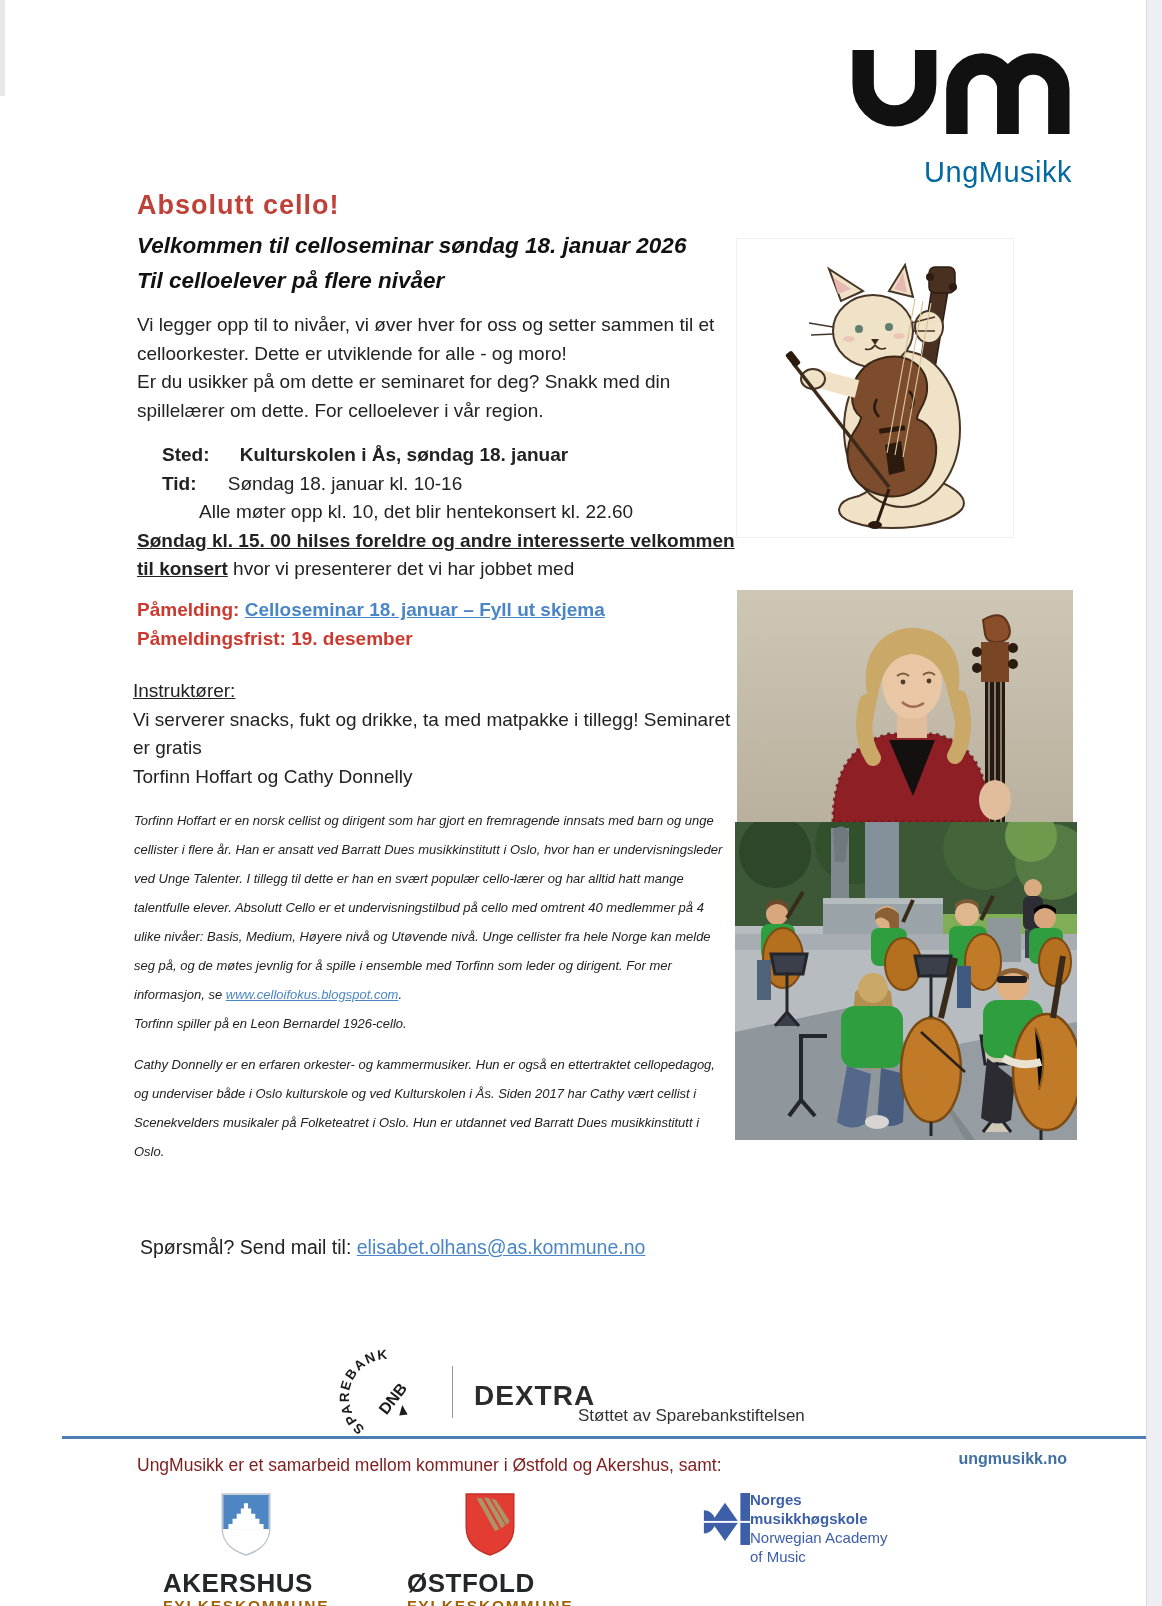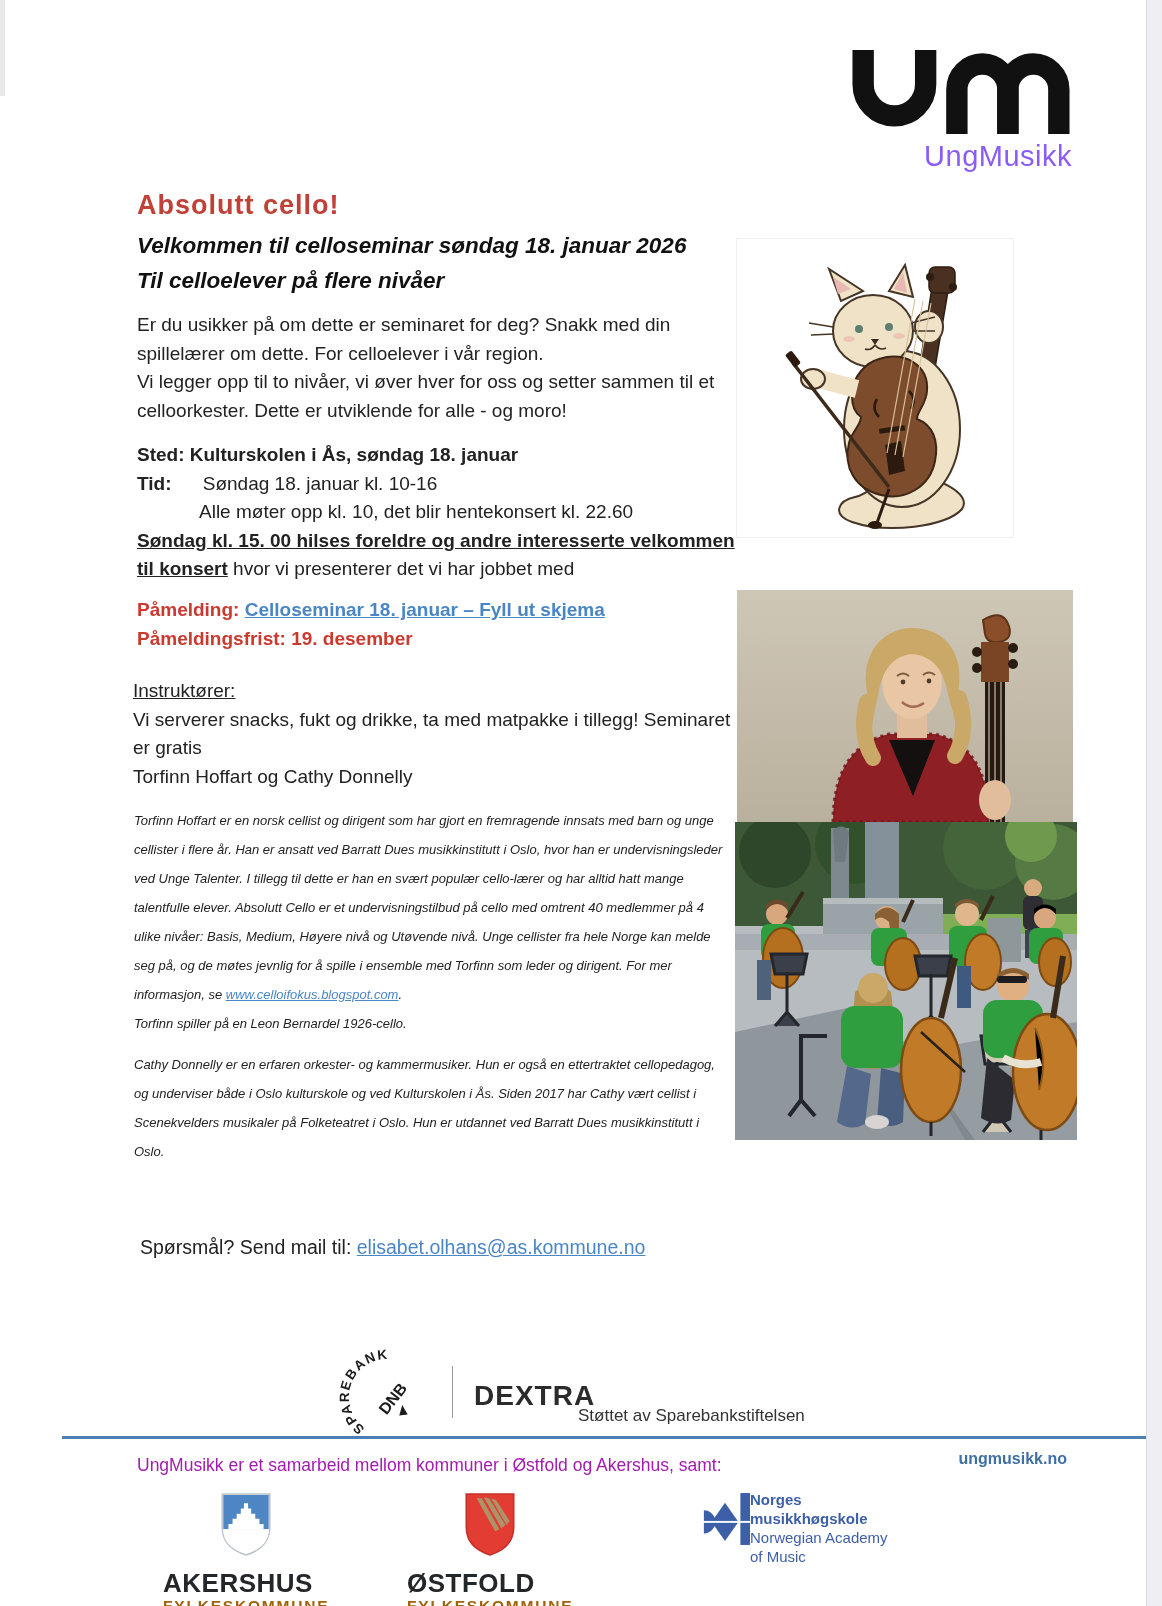--- a/index.html
+++ b/index.html
@@ -4,29 +4,29 @@
 <style>
   html,body{margin:0;padding:0;background:#fff;}
   .page{position:relative;width:1162px;height:1606px;background:#ffffff;overflow:hidden;
         font-family:"Liberation Sans","DejaVu Sans",sans-serif;color:#1f1f1f;}
   .abs{position:absolute;}
   
   .left-strip{left:0;top:0;width:5px;height:96px;background:#e9e9ec;}
   .scrollbar{right:0;top:0;width:15px;height:1606px;background:#eeeef3;border-left:1px solid #d9d9e0;}
   
   .brand{right:90px;top:50px;display:flex;flex-direction:column;align-items:flex-end;}
-  .brand-name{font-size:29px;color:#8b5cf6;letter-spacing:.5px;margin-top:6px;}
+  .brand-name{font-size:29px;color:#0369a1;letter-spacing:.5px;margin-top:22px;}
   
   .red-heading{left:137px;top:190px;font-size:27px;font-weight:bold;color:#bf4138;letter-spacing:1px;}
   .title{left:137px;top:228px;font-size:22.5px;font-weight:bold;font-style:italic;line-height:35px;color:#111;}
   
   .body-block{font-size:19px;line-height:28.5px;color:#222;}
   .intro{left:137px;top:311px;width:600px;}
   .details{left:137px;top:441px;width:612px;}
-  .lbl{font-weight:bold;}
+  .lbl{font-weight:bold;margin-left:25px;}
   .tid-val{margin-left:26px;}
   .indent2{margin-left:62px;}
   .bu{font-weight:bold;text-decoration:underline;}
   .reg{left:137px;top:596px;width:612px;}
   .red-bold{color:#cc3a2f;font-weight:bold;}
   a.link, .link{color:#4a86c5;text-decoration:underline;cursor:pointer;}
   .link-bold{font-weight:bold;}
   .instr{left:133px;top:677px;width:612px;}
   .u{text-decoration:underline;}
   .bio{font-size:13px;line-height:29px;font-style:italic;color:#222;}
@@ -37,21 +37,21 @@
   .img-box{overflow:hidden;}
   .cat-box{left:736px;top:238px;width:276px;height:298px;border:1px solid #f0f0f0;background:#fff;}
   .portrait-box{left:737px;top:590px;width:336px;height:232px;background:#c6bead;}
   .group-box{left:735px;top:822px;width:342px;height:318px;background:#b7bcc0;}
   
   .divider{left:452px;top:1366px;width:1px;height:52px;background:#9a9a9a;}
   .dextra{left:474px;top:1380px;font-size:28px;font-weight:bold;color:#2b2b2b;letter-spacing:1px;}
   .support{left:578px;top:1406px;font-size:17px;color:#333;}
   
   .footer-line{left:62px;top:1436px;width:1085px;height:3px;background:#4c80b4;}
-  .footer-text{left:137px;top:1455px;font-size:17.5px;color:#a21caf;}
+  .footer-text{left:137px;top:1455px;font-size:17.5px;color:#7f1d1d;}
   .website{right:95px;top:1450px;font-size:16px;font-weight:bold;color:#3f6fa3;}
   .logo-row-item{display:flex;align-items:center;gap:14px;flex-direction:column;}
   .akershus{left:163px;top:1492px;}
   .ostfold{left:407px;top:1492px;}
   .county-name{font-size:26px;font-weight:bold;color:#24272a;line-height:27px;letter-spacing:.5px;}
   .county-sub{font-size:15.5px;font-weight:bold;color:#a16207;letter-spacing:1.8px;}
   .nmh{left:700px;top:1490px;display:flex;align-items:flex-start;}
   .nmh-text{font-size:15px;line-height:19px;color:#3d5fa8;}
   .nmh-text .b{font-weight:bold;}
 </style>
@@ -71,22 +71,22 @@
     <div class="brand-name">UngMusikk</div>
   </div>
 
   <div class="abs red-heading">Absolutt cello!</div>
   <div class="abs title">
     <div>Velkommen til celloseminar søndag 18. januar 2026</div>
     <div>Til celloelever på flere nivåer</div>
   </div>
 
   <div class="abs body-block intro">
+    <div>Vi legger opp til to nivåer, vi øver hver for oss og setter sammen til et celloorkester. Dette er utviklende for alle - og moro!</div>
     <div>Er du usikker på om dette er seminaret for deg? Snakk med din spillelærer om dette. For celloelever i vår region.</div>
-    <div>Vi legger opp til to nivåer, vi øver hver for oss og setter sammen til et celloorkester. Dette er utviklende for alle - og moro!</div>
   </div>
 
   <div class="abs body-block details">
     <div>
       <span class="lbl">Sted:</span>
       <span class="lbl">Kulturskolen i Ås, søndag 18. januar</span>
     </div>
     <div>
       <span class="lbl">Tid:</span>
       <span class="tid-val">Søndag 18. januar kl. 10-16</span>

